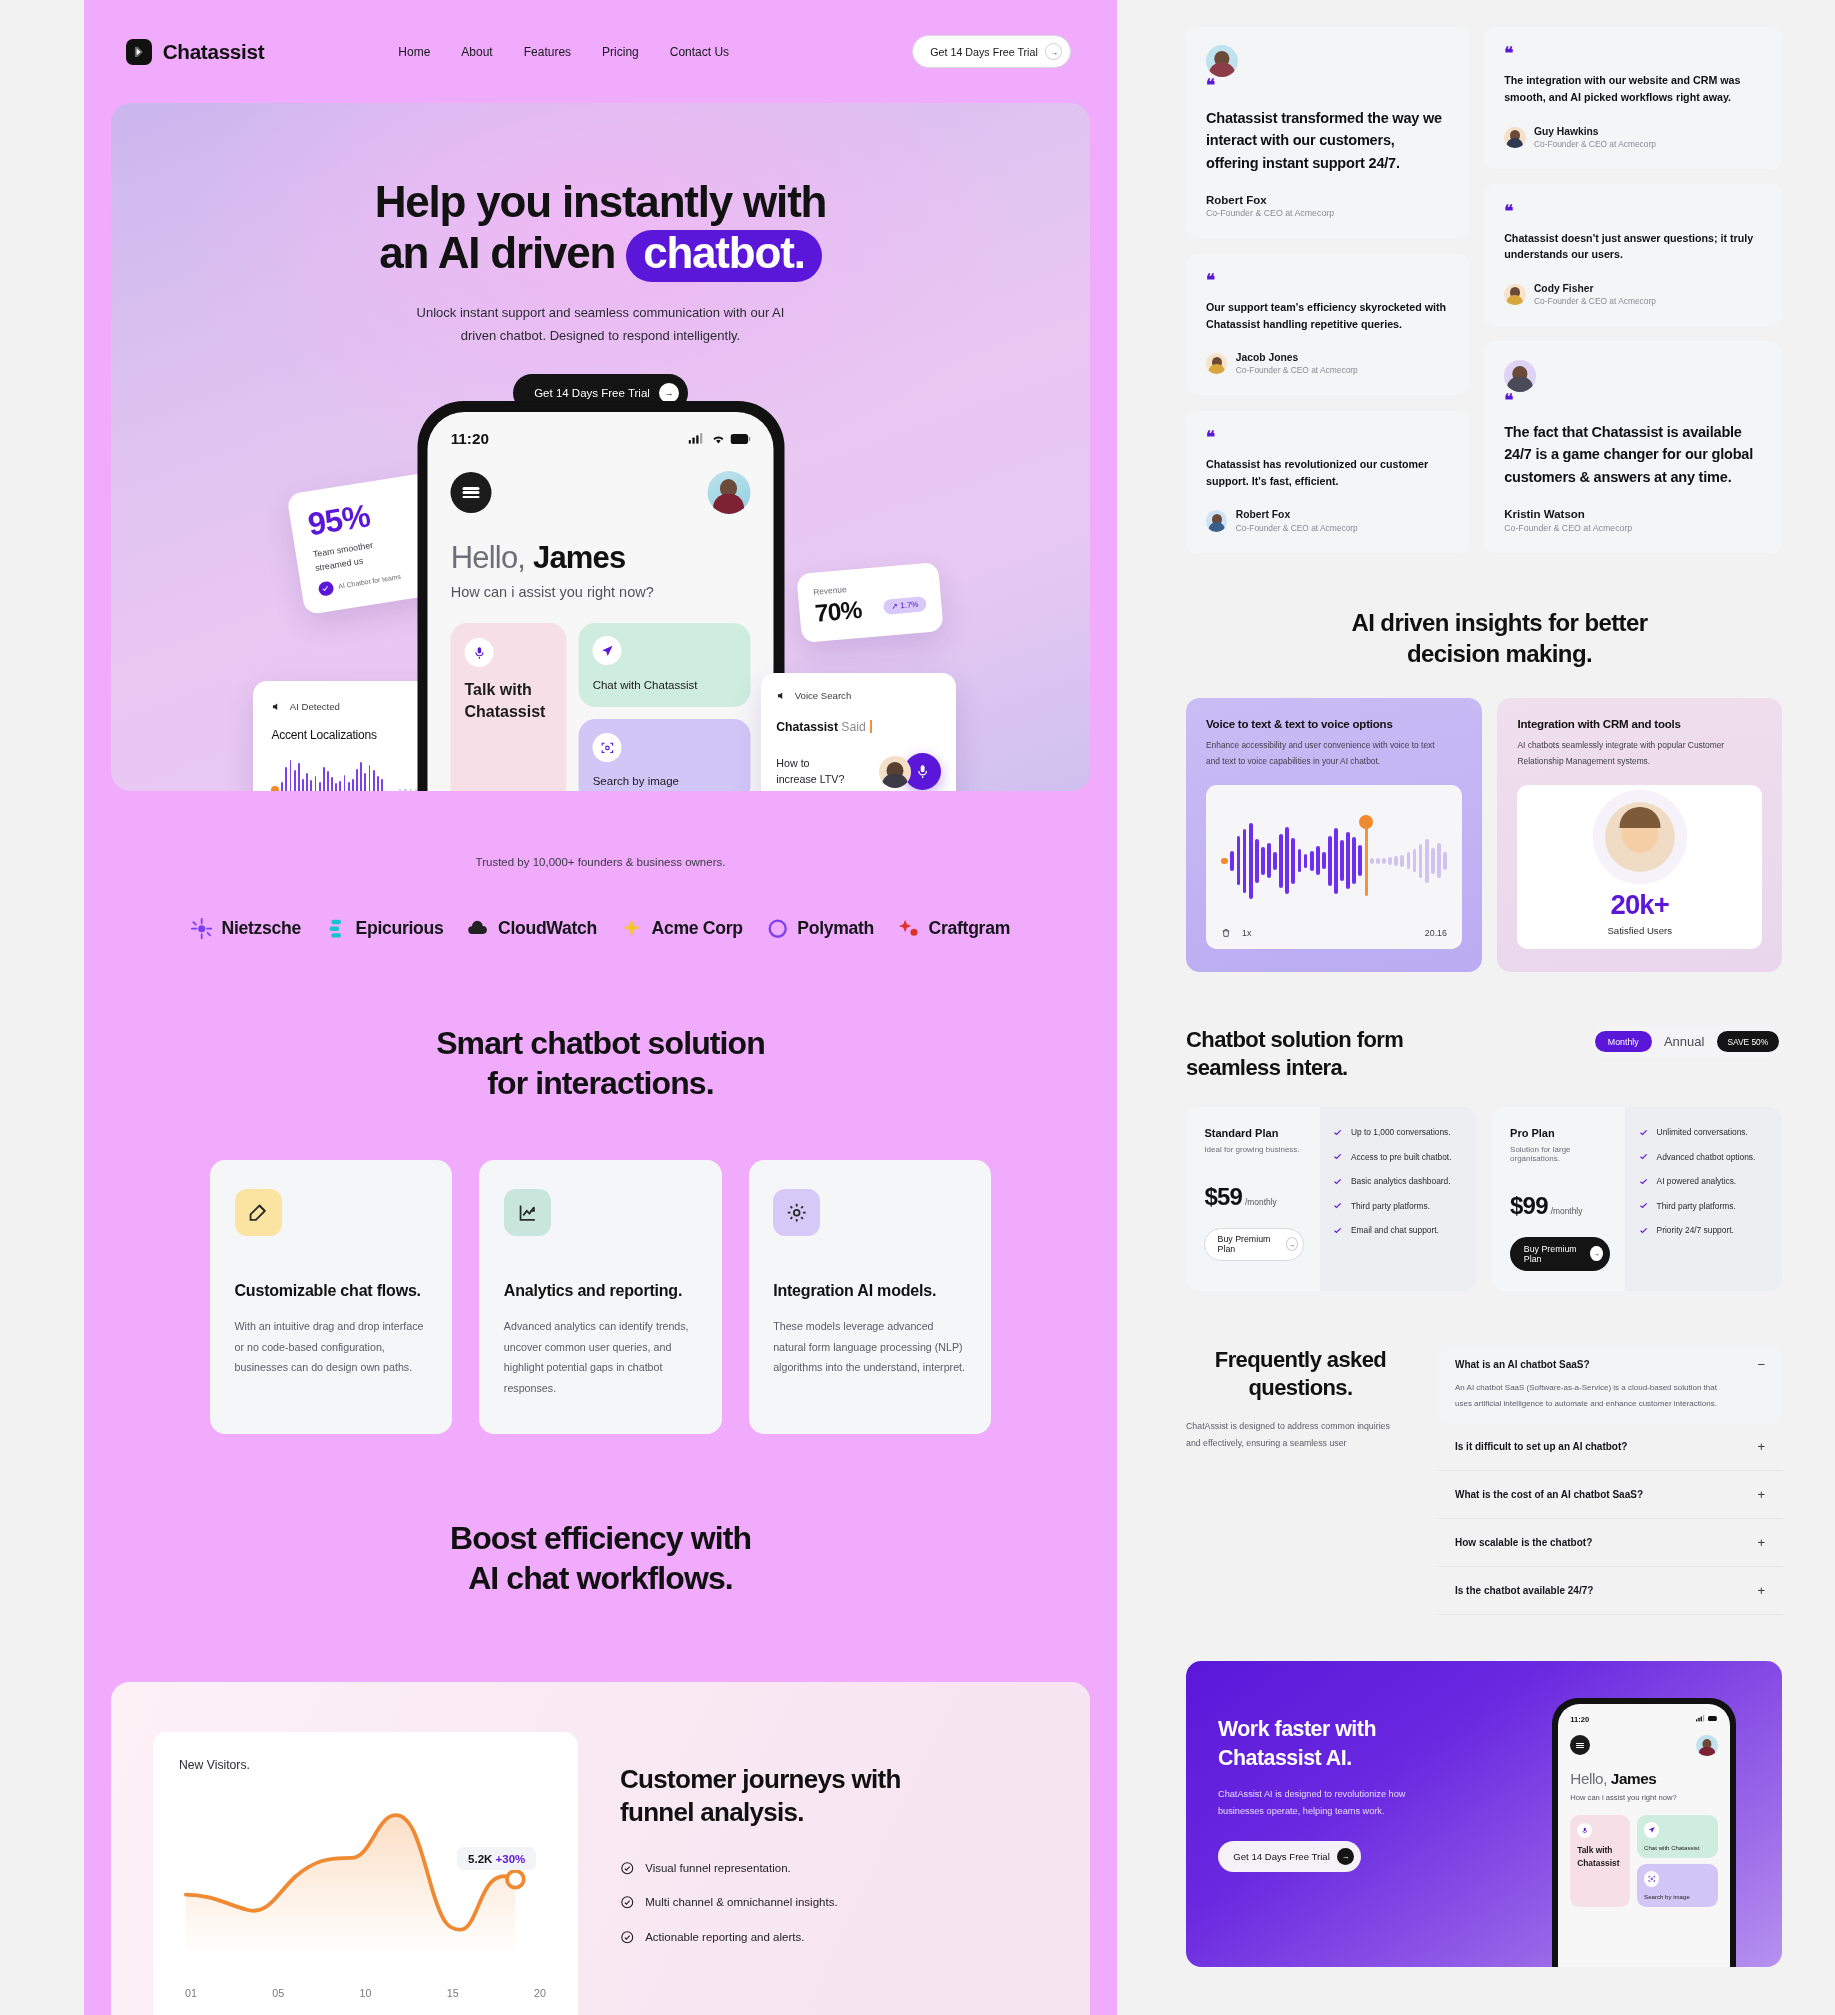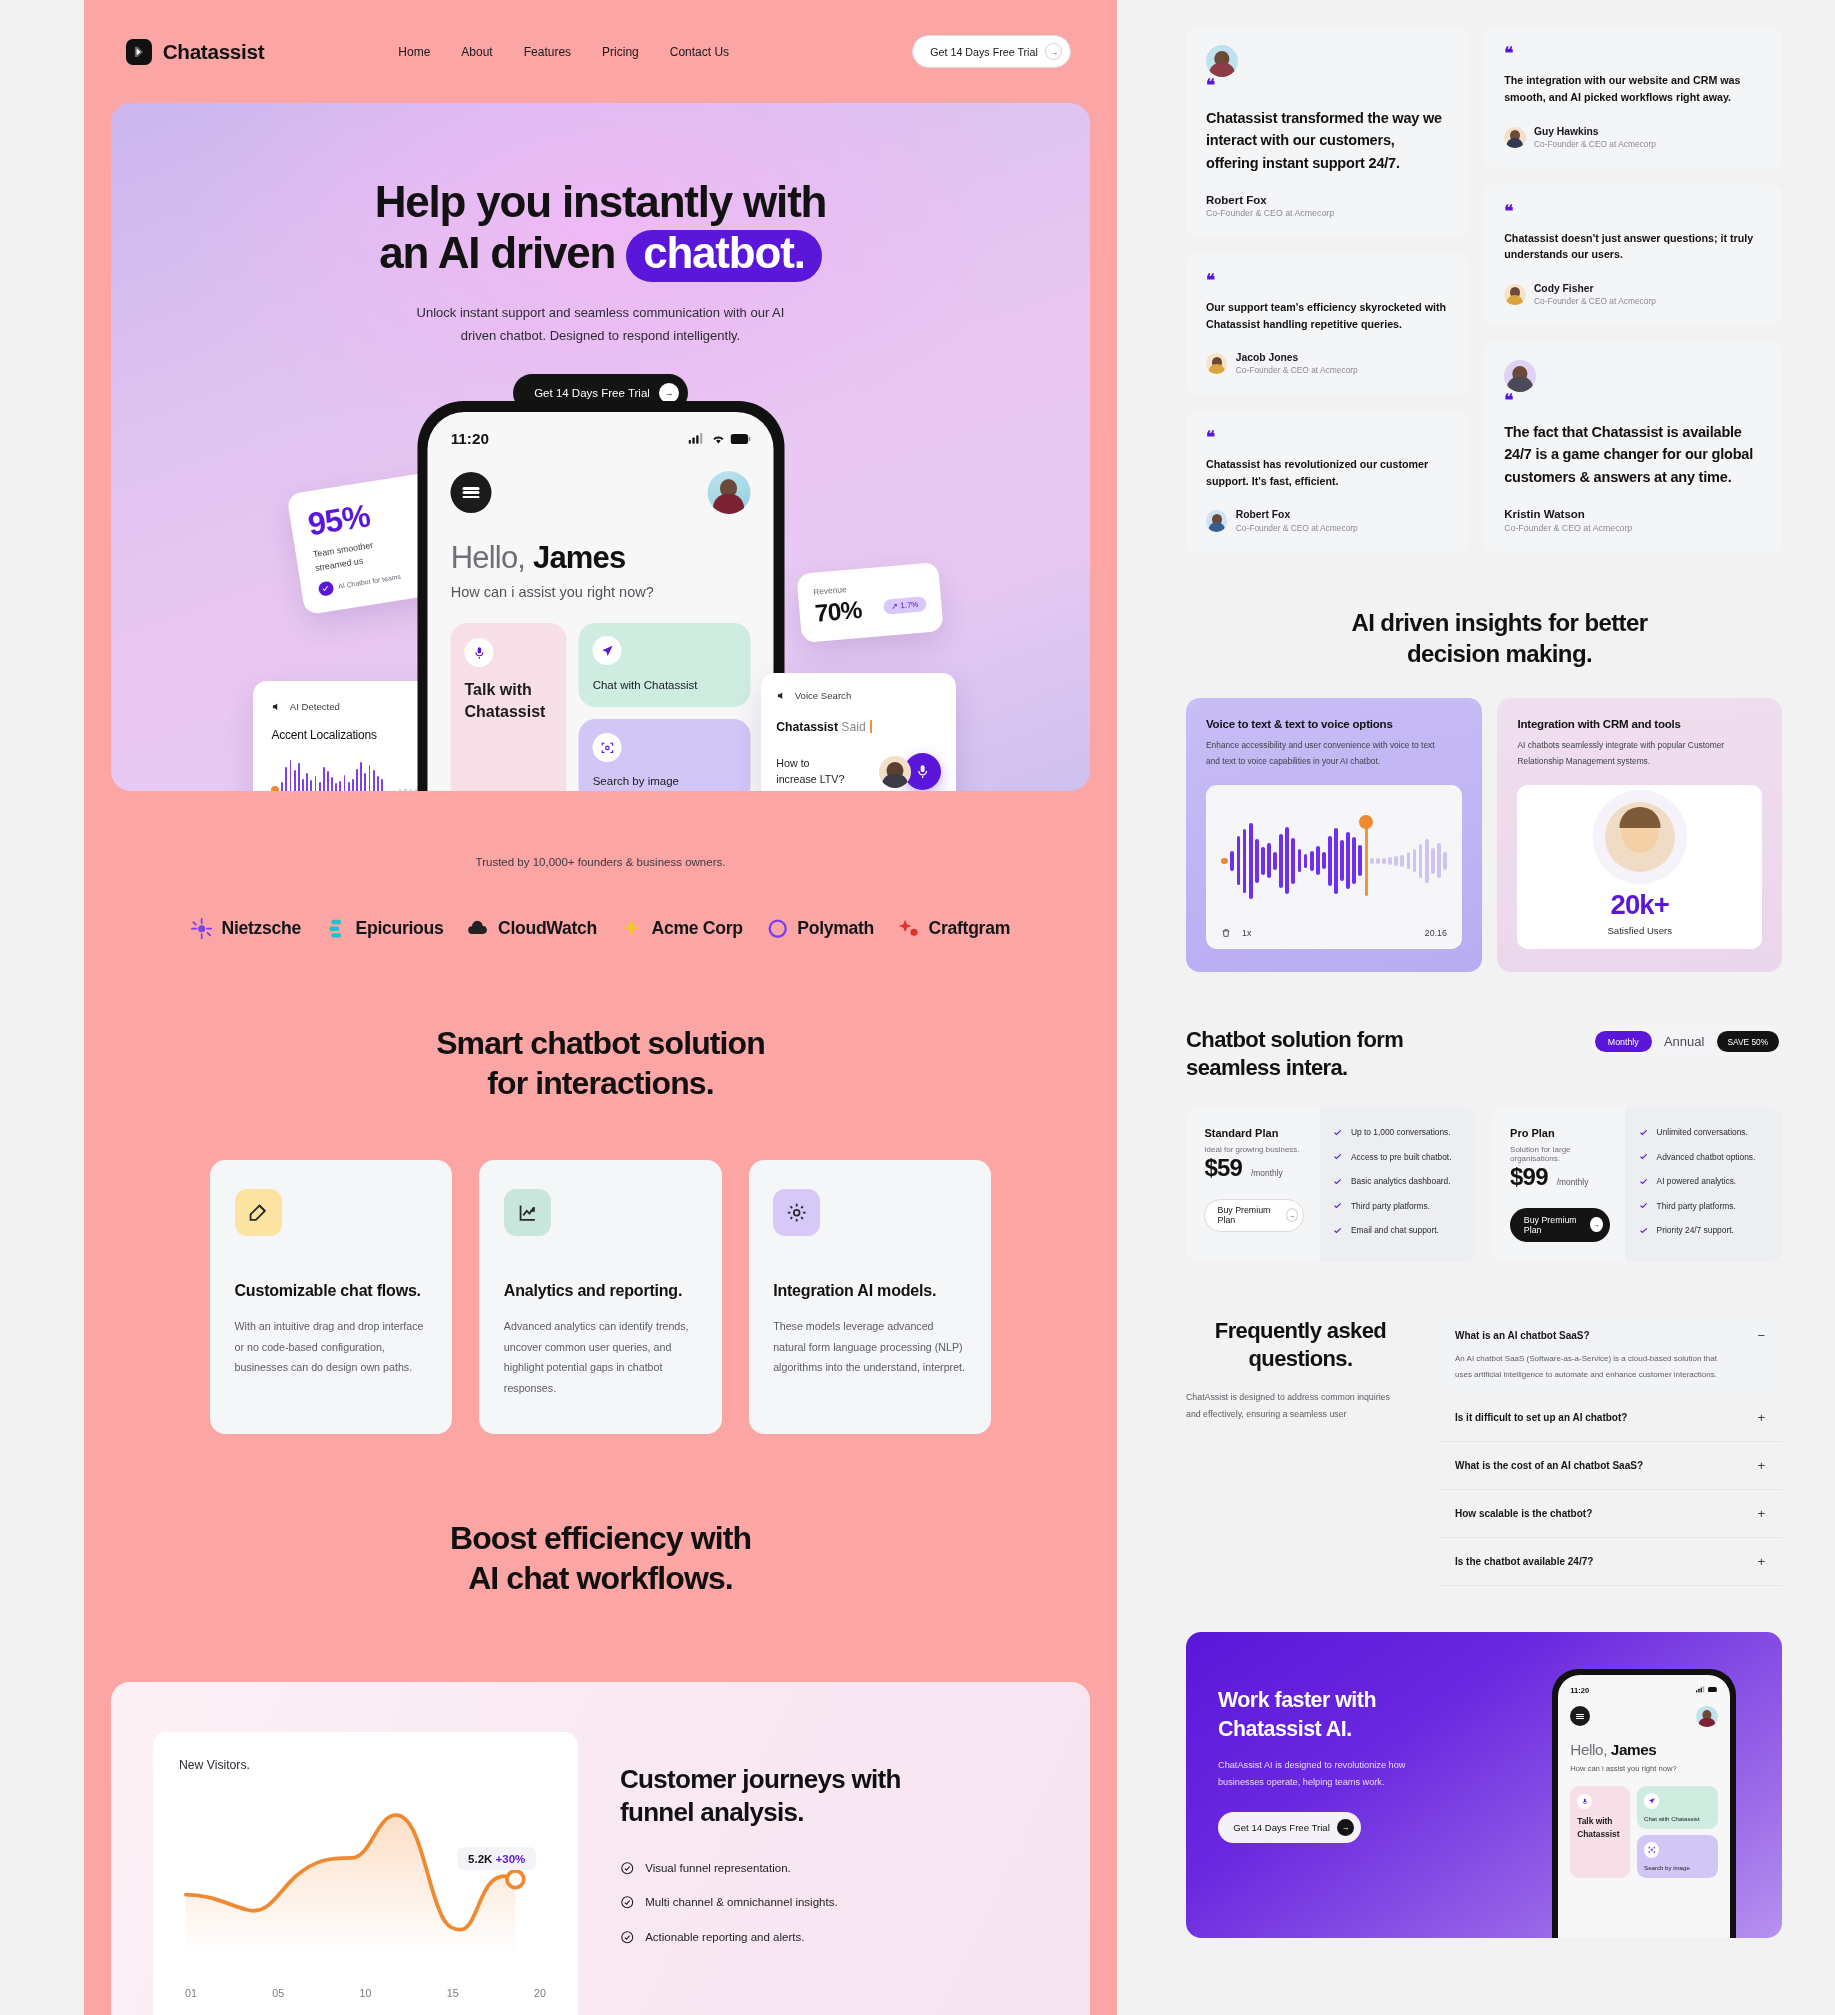--- a/index.html
+++ b/index.html
@@ -8,21 +8,21 @@
     font-family: "Liberation Sans", sans-serif;
     background:#f2f2f2;
     color:#111;
     overflow:hidden;
   }
   .page { position:relative; width:1836px; height:2015px; }
 
   
   .main-col {
     position:absolute; left:84px; top:0; width:1033px; height:2015px;
-    background:#fca5a5;
+    background:#f0abfc;
   }
   .nav {
     height:103px; display:flex; align-items:center; padding:0 46px 0 42px;
   }
   .brand { display:flex; align-items:center; gap:10.7px; }
   .brand-mark {
     width:26px; height:26px; border-radius:6.9px; background:#111;
     display:flex; align-items:center; justify-content:center;
   }
   .brand-mark svg { width:13.8px; height:13.8px; }
@@ -243,21 +243,21 @@
   .toggle .on { background:#5b17d9; color:#fff; border-radius:23px; padding:5.4px 13px; font-size:8.8px; }
   .toggle .off { color:#4a4a54; padding:5.4px 9.2px; font-size:13px;text-align:right; }
   .toggle .save { background:#141414; color:#fff; border-radius:23px; padding:5.4px 10.7px; font-size:8.4px; }
 
   .plans { display:flex; gap:15.3px; padding:24.5px 54px 0 23px; }
   .plan { flex:1; background:#f4f5f7; border-radius:12.2px; display:flex; overflow:hidden; }
   .plan .l { width:46%; padding:20px 15.3px 20px 18.4px; }
   .plan .r { flex:1; background:#eceef1; padding:20px 13.8px; display:flex; flex-direction:column; gap:14.5px; }
   .plan h5 { font-size:11px; font-weight:600; }
   .plan .sub { font-size:8px; color:#6f6f79; margin-top:5.4px; }
-  .plan .price { display:flex; align-items:baseline; gap:9px;}
+  .plan .price { margin-top:29px; display:flex; align-items:baseline; gap:3px;}
   .plan .price b { font-size:24px; font-weight:700; letter-spacing:-0.8px;}
   .plan .price span{ font-size:8.4px; color:#55555f;}
   .buy { display:flex;align-items:center;gap:6.9px;border:0.8px solid #d9d9de;border-radius:23px;padding:5.4px 5.4px 5.4px 12.2px;font-size:8.8px;margin-top:17px;width:fit-content;background:#fff;}
   .buy .mini-circle{width:13.8px;height:13.8px;font-size:6.9px;}
   .buy.dark{background:#141414;color:#fff;border:none;padding:6.9px 6.9px 6.9px 13.8px;}
   .buy.dark .mini-circle{background:#fff;border:none;color:#111;width:15.3px;height:15.3px;}
   .feat { display:flex; align-items:center; gap:8.4px; font-size:8.4px; color:#2a2a32;}
   .feat svg{width:9.2px;height:9.2px;flex:none;}
 
   .faq { display:flex; padding:55px 54px 0 23px; gap:23px; }

